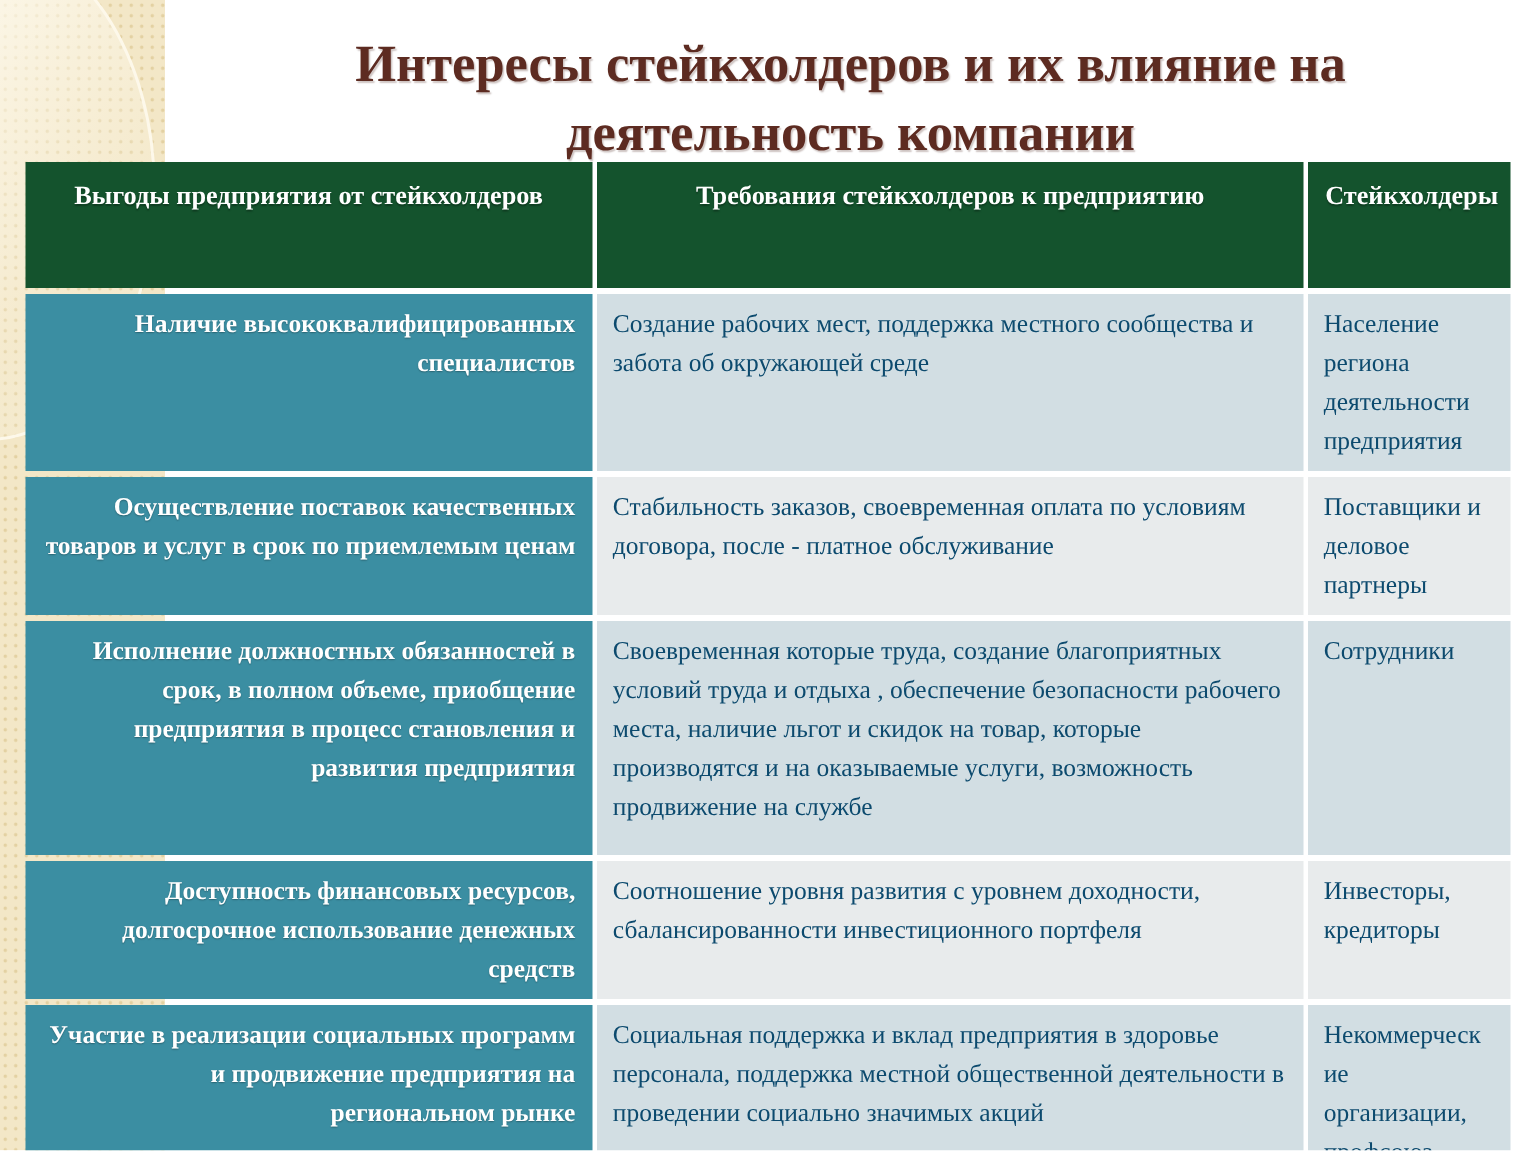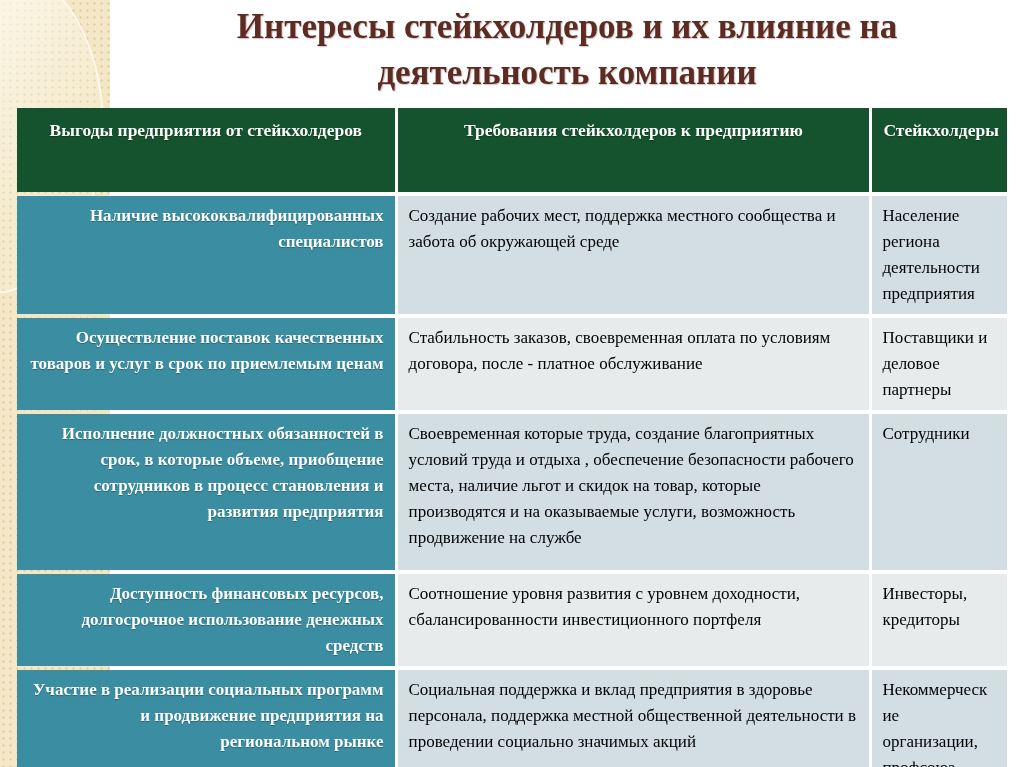--- a/index.html
+++ b/index.html
@@ -27,21 +27,21 @@
     background:linear-gradient(125deg, rgba(255,252,243,0.85) 20%, rgba(255,252,243,0.15) 70%);
   }
   
   .title-wrap{
     position:absolute;left:110px;top:0;width:914px;height:104px;
     display:flex;align-items:flex-start;justify-content:center;
     z-index:1;
   }
   .title{
     max-width:800px;
-    margin-top:4px;
+    margin-top:20px;
     text-align:center;
     font-size:35px;
     font-weight:bold;
     line-height:46px;
     color:#5d2b21;
     text-shadow:1px 1px 1px rgba(60,20,10,0.25);
   }
   
   table.stake{
     position:absolute;left:14px;top:104px;width:996px;
@@ -68,21 +68,21 @@
   }
   td.benefit{
     background:#3b8ea2;
     color:#ffffff;
     font-weight:bold;
     text-shadow:0 1px 1px rgba(0,0,0,0.3);
     text-align:right;
   }
   tr.odd  td.requirement, tr.odd  td.stakeholder{background:#d2dee3;}
   tr.even td.requirement, tr.even td.stakeholder{background:#e8ebec;}
-  td.requirement, td.stakeholder{color:#000000;}
+  td.requirement, td.stakeholder{color:#0c4a6e;}
   td.stakeholder{overflow-wrap:break-word;padding-left:10px;}
   tr.r1{height:100px;} tr.r2{height:72px;} tr.r3{height:156px;}
   tr.r4{height:90px;}  tr.r5{height:124px;}
 </style>
 </head>
 <body>
 
 <div class="slide">
 
   <div class="side-band">
@@ -111,21 +111,21 @@
         <td class="benefit">Наличие высококвалифицированных специалистов</td>
         <td class="requirement">Создание рабочих мест, поддержка местного сообщества и забота об окружающей среде</td>
         <td class="stakeholder">Население региона деятельности предприятия</td>
       </tr>
       <tr class="even r2">
         <td class="benefit">Осуществление поставок качественных товаров и услуг в срок по приемлемым ценам</td>
         <td class="requirement">Стабильность заказов, своевременная оплата по условиям договора, после - платное обслуживание</td>
         <td class="stakeholder">Поставщики и деловое партнеры</td>
       </tr>
       <tr class="odd r3">
-        <td class="benefit">Исполнение должностных обязанностей в срок, в которые объеме, приобщение сотрудников в процесс становления и развития предприятия</td>
+        <td class="benefit">Исполнение должностных обязанностей в срок, в полном объеме, приобщение предприятия в процесс становления и развития предприятия</td>
         <td class="requirement">Своевременная которые труда, создание благоприятных условий труда и отдыха , обеспечение безопасности рабочего места, наличие льгот и скидок на товар, которые производятся и на оказываемые услуги, возможность продвижение на службе</td>
         <td class="stakeholder">Сотрудники</td>
       </tr>
       <tr class="even r4">
         <td class="benefit">Доступность финансовых ресурсов, долгосрочное использование денежных средств</td>
         <td class="requirement">Соотношение уровня развития с уровнем доходности, сбалансированности инвестиционного портфеля</td>
         <td class="stakeholder">Инвесторы, кредиторы</td>
       </tr>
       <tr class="odd r5">
         <td class="benefit">Участие в реализации социальных программ и продвижение предприятия на региональном рынке</td>

